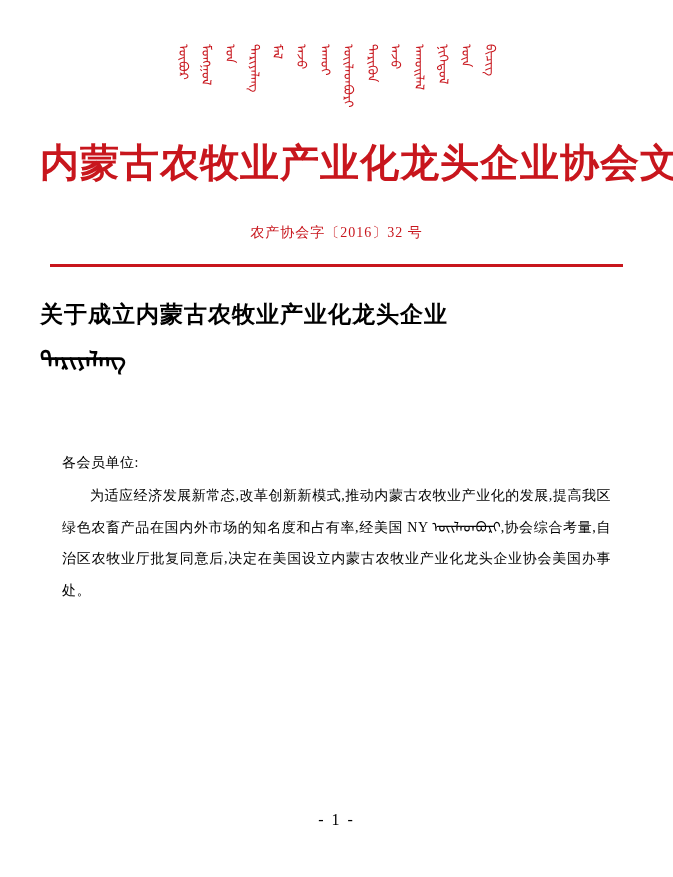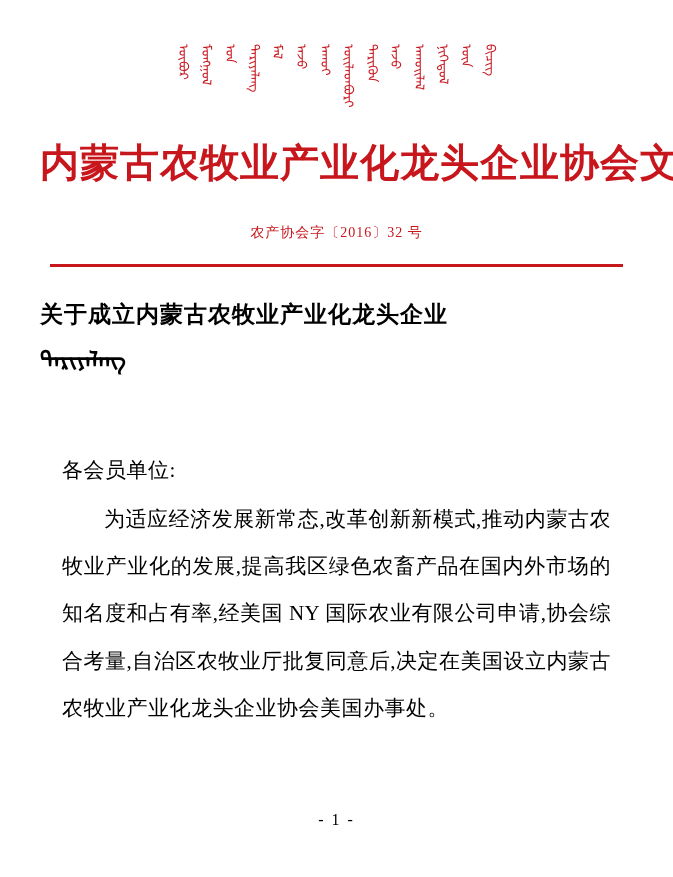--- a/index.html
+++ b/index.html
@@ -81,21 +81,21 @@
     line-height: 2.0;
     margin-top: 26px;
     letter-spacing: 1px;
     font-family: Liberation Mono, monospace;
   }
   .subject .line { display: block; }
 
   
   .body-block {
     margin-top: 62px;
-    font-size: 21px;
+    font-size: 14px;
     line-height: 2.25;
     letter-spacing: 0.5px;
     padding: 0 22px;
   }
   .salutation {
     margin-bottom: 2px;
   }
   .para {
     text-indent: 2em;
     text-align: justify;
@@ -140,18 +140,18 @@
 
   <div class="red-rule"></div>
 
   <div class="subject">
     <span class="line">关于成立内蒙古农牧业产业化龙头企业</span>
     <span class="line">ᠲᠠᠷᠢᠶᠠᠯᠠᠩ</span>
   </div>
 
   <div class="body-block">
     <div class="salutation">各会员单位:</div>
-    <div class="para">为适应经济发展新常态,改革创新新模式,推动内蒙古农牧业产业化的发展,提高我区绿色农畜产品在国内外市场的知名度和占有率,经美国 NY 国际农业有限公司申请,协会综合考量,自治区农牧业厅批复同意后,决定在美国设立内蒙古农牧业产业化龙头企业协会美国办事处。</div>
+    <div class="para">为适应经济发展新常态,改革创新新模式,推动内蒙古农牧业产业化的发展,提高我区绿色农畜产品在国内外市场的知名度和占有率,经美国 NY ᠦᠢᠯᠡᠳᠪᠦᠷᠢ,协会综合考量,自治区农牧业厅批复同意后,决定在美国设立内蒙古农牧业产业化龙头企业协会美国办事处。</div>
   </div>
 
   <div class="page-number">- 1 -</div>
 
 </div>
 
 </body></html>

